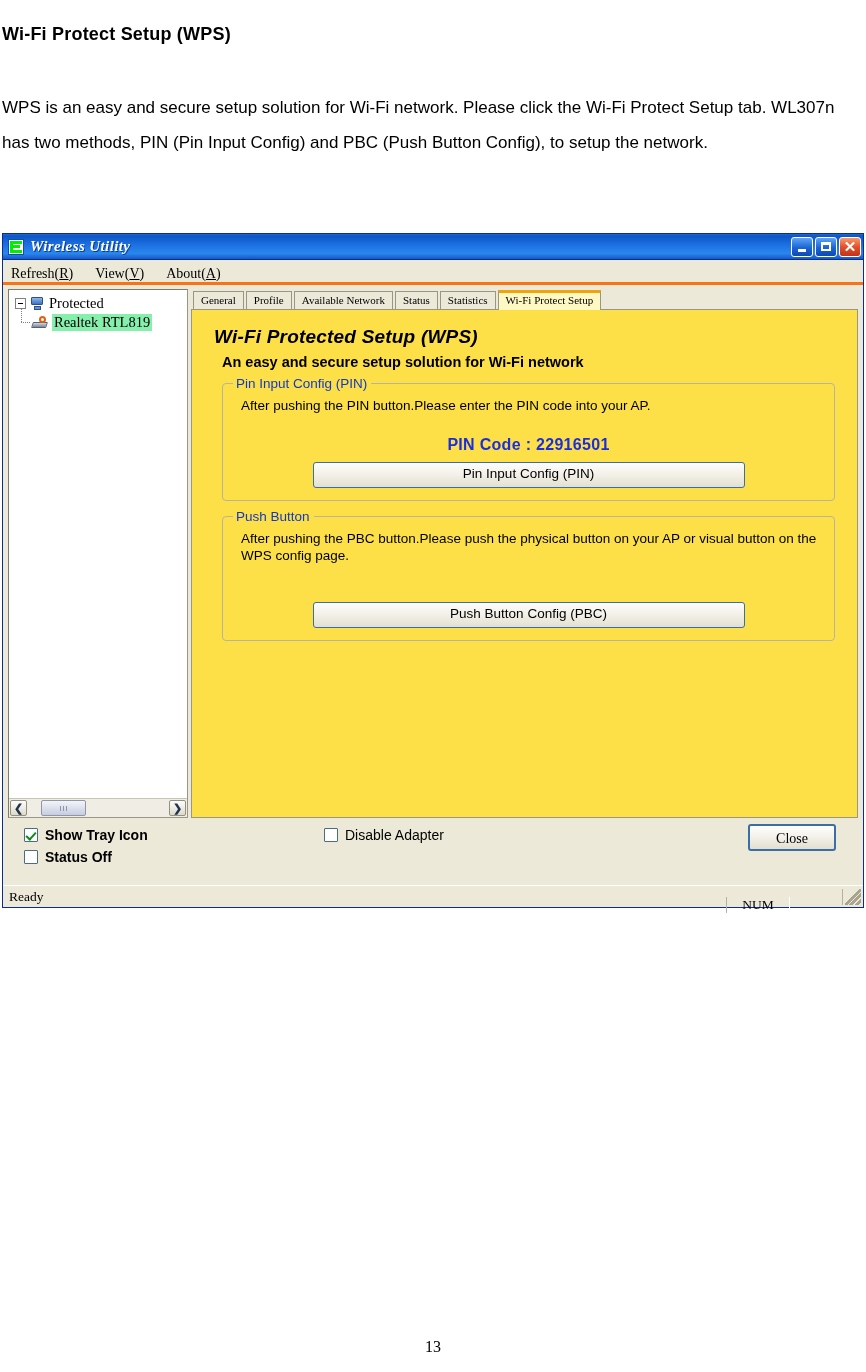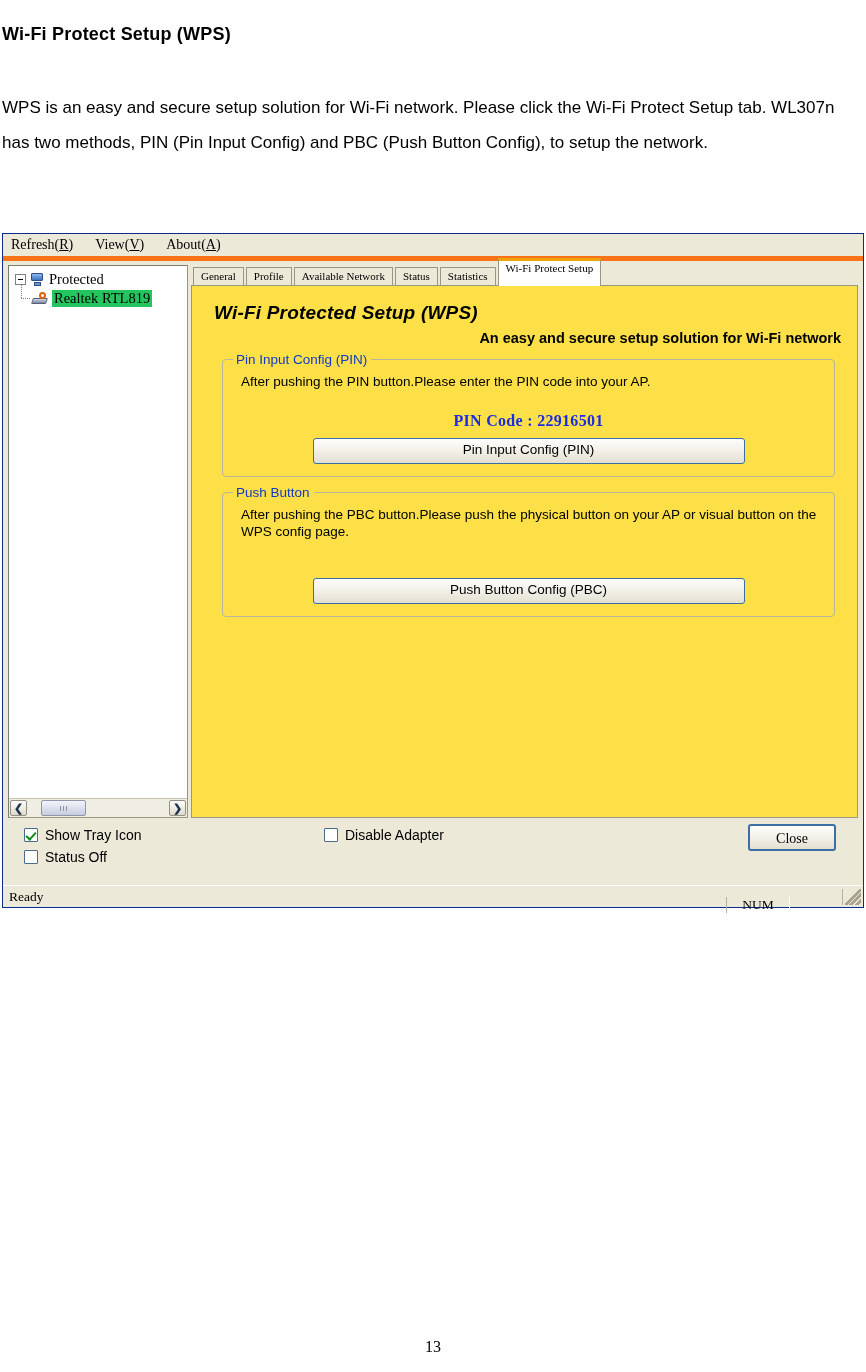--- a/index.html
+++ b/index.html
@@ -110,26 +110,26 @@
   .glyph-close {
     color:#fff; font-size:15px; font-weight:bold; line-height:1;
     font-family:"Liberation Sans", sans-serif;
     margin-top:-1px;
   }
 
   .menubar {
     height: 22px;
     background: #ece9d8;
     display: flex;
-    align-items: center;
+    align-items: flex-end;
     padding-left: 8px;
     font-family: "Liberation Serif", serif;
     font-size: 14px;
     flex: 0 0 auto;
-    border-bottom: 5px solid #f97316;
+    border-bottom: 3px solid #f97316;
   }
   .menu-item {
     margin-right: 22px;
     white-space: nowrap;
     cursor: default;
   }
   .menu-item u { text-decoration: underline; }
 
   .client {
     flex: 1 1 auto;
@@ -223,21 +223,21 @@
     transform: skewX(-18deg);
     border-radius: 1px;
   }
   .adapter-icon::after {
     content:"";
     position:absolute; left:7px; top:0px; width:7px; height:7px;
     border:2px solid #e06010; border-radius:50%; box-sizing:border-box;
     background: transparent;
   }
   .tree-label.selected {
-    background: #22c55e;
+    background: #86efac;
     padding: 0 2px;
   }
   .tree-hscroll {
     height: 19px;
     flex: 0 0 auto;
     background: #f0eee4;
     border-top: 1px solid #c8c4b2;
     display: flex;
     align-items: center;
     justify-content: space-between;
@@ -292,23 +292,23 @@
     background: #ece9d8;
     border: 1px solid #9a9684;
     border-bottom: none;
     margin-right: 2px;
     white-space: nowrap;
     line-height: 15px;
     box-sizing: border-box;
     height: 18px;
   }
   .tab.active {
-    background: #ffffff;
+    background: #fef9c3;
     border-top: 3px solid #f0a30a;
-    height: 28px;
+    height: 20px;
     padding-top: 0px;
     font-weight: normal;
     position: relative;
     z-index: 2;
     margin-bottom: -1px;
   }
   .tab-body {
     flex: 1 1 auto;
     border: 1px solid #9a9684;
     background: #fde047;
@@ -324,21 +324,20 @@
     font-weight: bold;
     font-size: 19px;
     margin: 2px 0 6px 6px;
     letter-spacing: 0.2px;
   }
   .wps-sub {
     font-family: "Liberation Sans", sans-serif;
     font-weight: bold;
     font-size: 14.5px;
     margin: 4px 0 6px 14px;
-    text-align: right;
   }
   fieldset.groupbox {
     border: 1px solid #b8b4a1;
     border-radius: 4px;
     margin: 0 6px 8px 14px;
     padding: 4px 10px 12px 10px;
     background: transparent;
   }
   fieldset.groupbox legend {
     color: #1139c8;
@@ -349,21 +348,21 @@
   .gb-text {
     font-size: 13.5px;
     line-height: 17px;
     margin: 2px 0 0 8px;
     font-family: "Liberation Sans", sans-serif;
   }
   .pin-code {
     text-align: center;
     color: #1a2ee0;
     font-weight: bold;
-    font-family: Liberation Serif, serif;
+    font-family: Liberation Sans, sans-serif;
     font-size: 16px;
     margin: 22px 0 8px 0;
     letter-spacing: 0.3px;
   }
   .wps-button {
     display: block;
     width: 432px;
     margin: 0 auto;
     height: 26px;
     line-height: 22px;
@@ -382,21 +381,21 @@
   
   .bottombar {
     flex: 0 0 auto;
     height: 58px;
     display: flex;
     align-items: flex-start;
     padding: 9px 0 0 0;
     position: relative;
   }
   .cb-col { display: flex; flex-direction: column; gap: 6px; }
-  .cb-col.left { width: 300px; padding-left: 16px; }
+  .cb-col.left { width: 300px; padding-left: 16px; font-weight: bold; }
   .cb-col.mid { width: 320px; }
   .cb-row { display:flex; align-items:center; font-size:14px; font-family:"Liberation Sans", sans-serif; }
   .checkbox {
     width: 14px; height: 14px;
     background: #ffffff;
     border: 1px solid #4a6b8a;
     box-sizing: border-box;
     margin-right: 7px;
     position: relative;
     flex: 0 0 auto;
@@ -471,20 +470,35 @@
 </head>
 <body>
 
 <div class="doc">
   <div class="doc-heading">Wi-Fi Protect Setup (WPS)</div>
   <div class="doc-body">WPS is an easy and secure setup solution for Wi-Fi network. Please click the Wi-Fi Protect Setup tab. WL307n has two methods, PIN (Pin Input Config) and PBC (Push Button Config), to setup the network.</div>
 </div>
 
 <div class="window">
 
+  <div class="titlebar">
+    <div class="app-icon"></div>
+    <div class="title-text">Wireless Utility</div>
+    <div class="win-btns">
+      <div class="win-btn">
+        <div class="glyph-min"></div>
+      </div>
+      <div class="win-btn">
+        <div class="glyph-max"></div>
+      </div>
+      <div class="win-btn close">
+        <div class="glyph-close">✕</div>
+      </div>
+    </div>
+  </div>
 
   <div class="menubar">
     <div class="menu-item"><span>Refresh</span>(<u>R</u>)</div>
     <div class="menu-item"><span>View</span>(<u>V</u>)</div>
     <div class="menu-item"><span>About</span>(<u>A</u>)</div>
   </div>
 
   <div class="client">
     <div class="upper">
 

